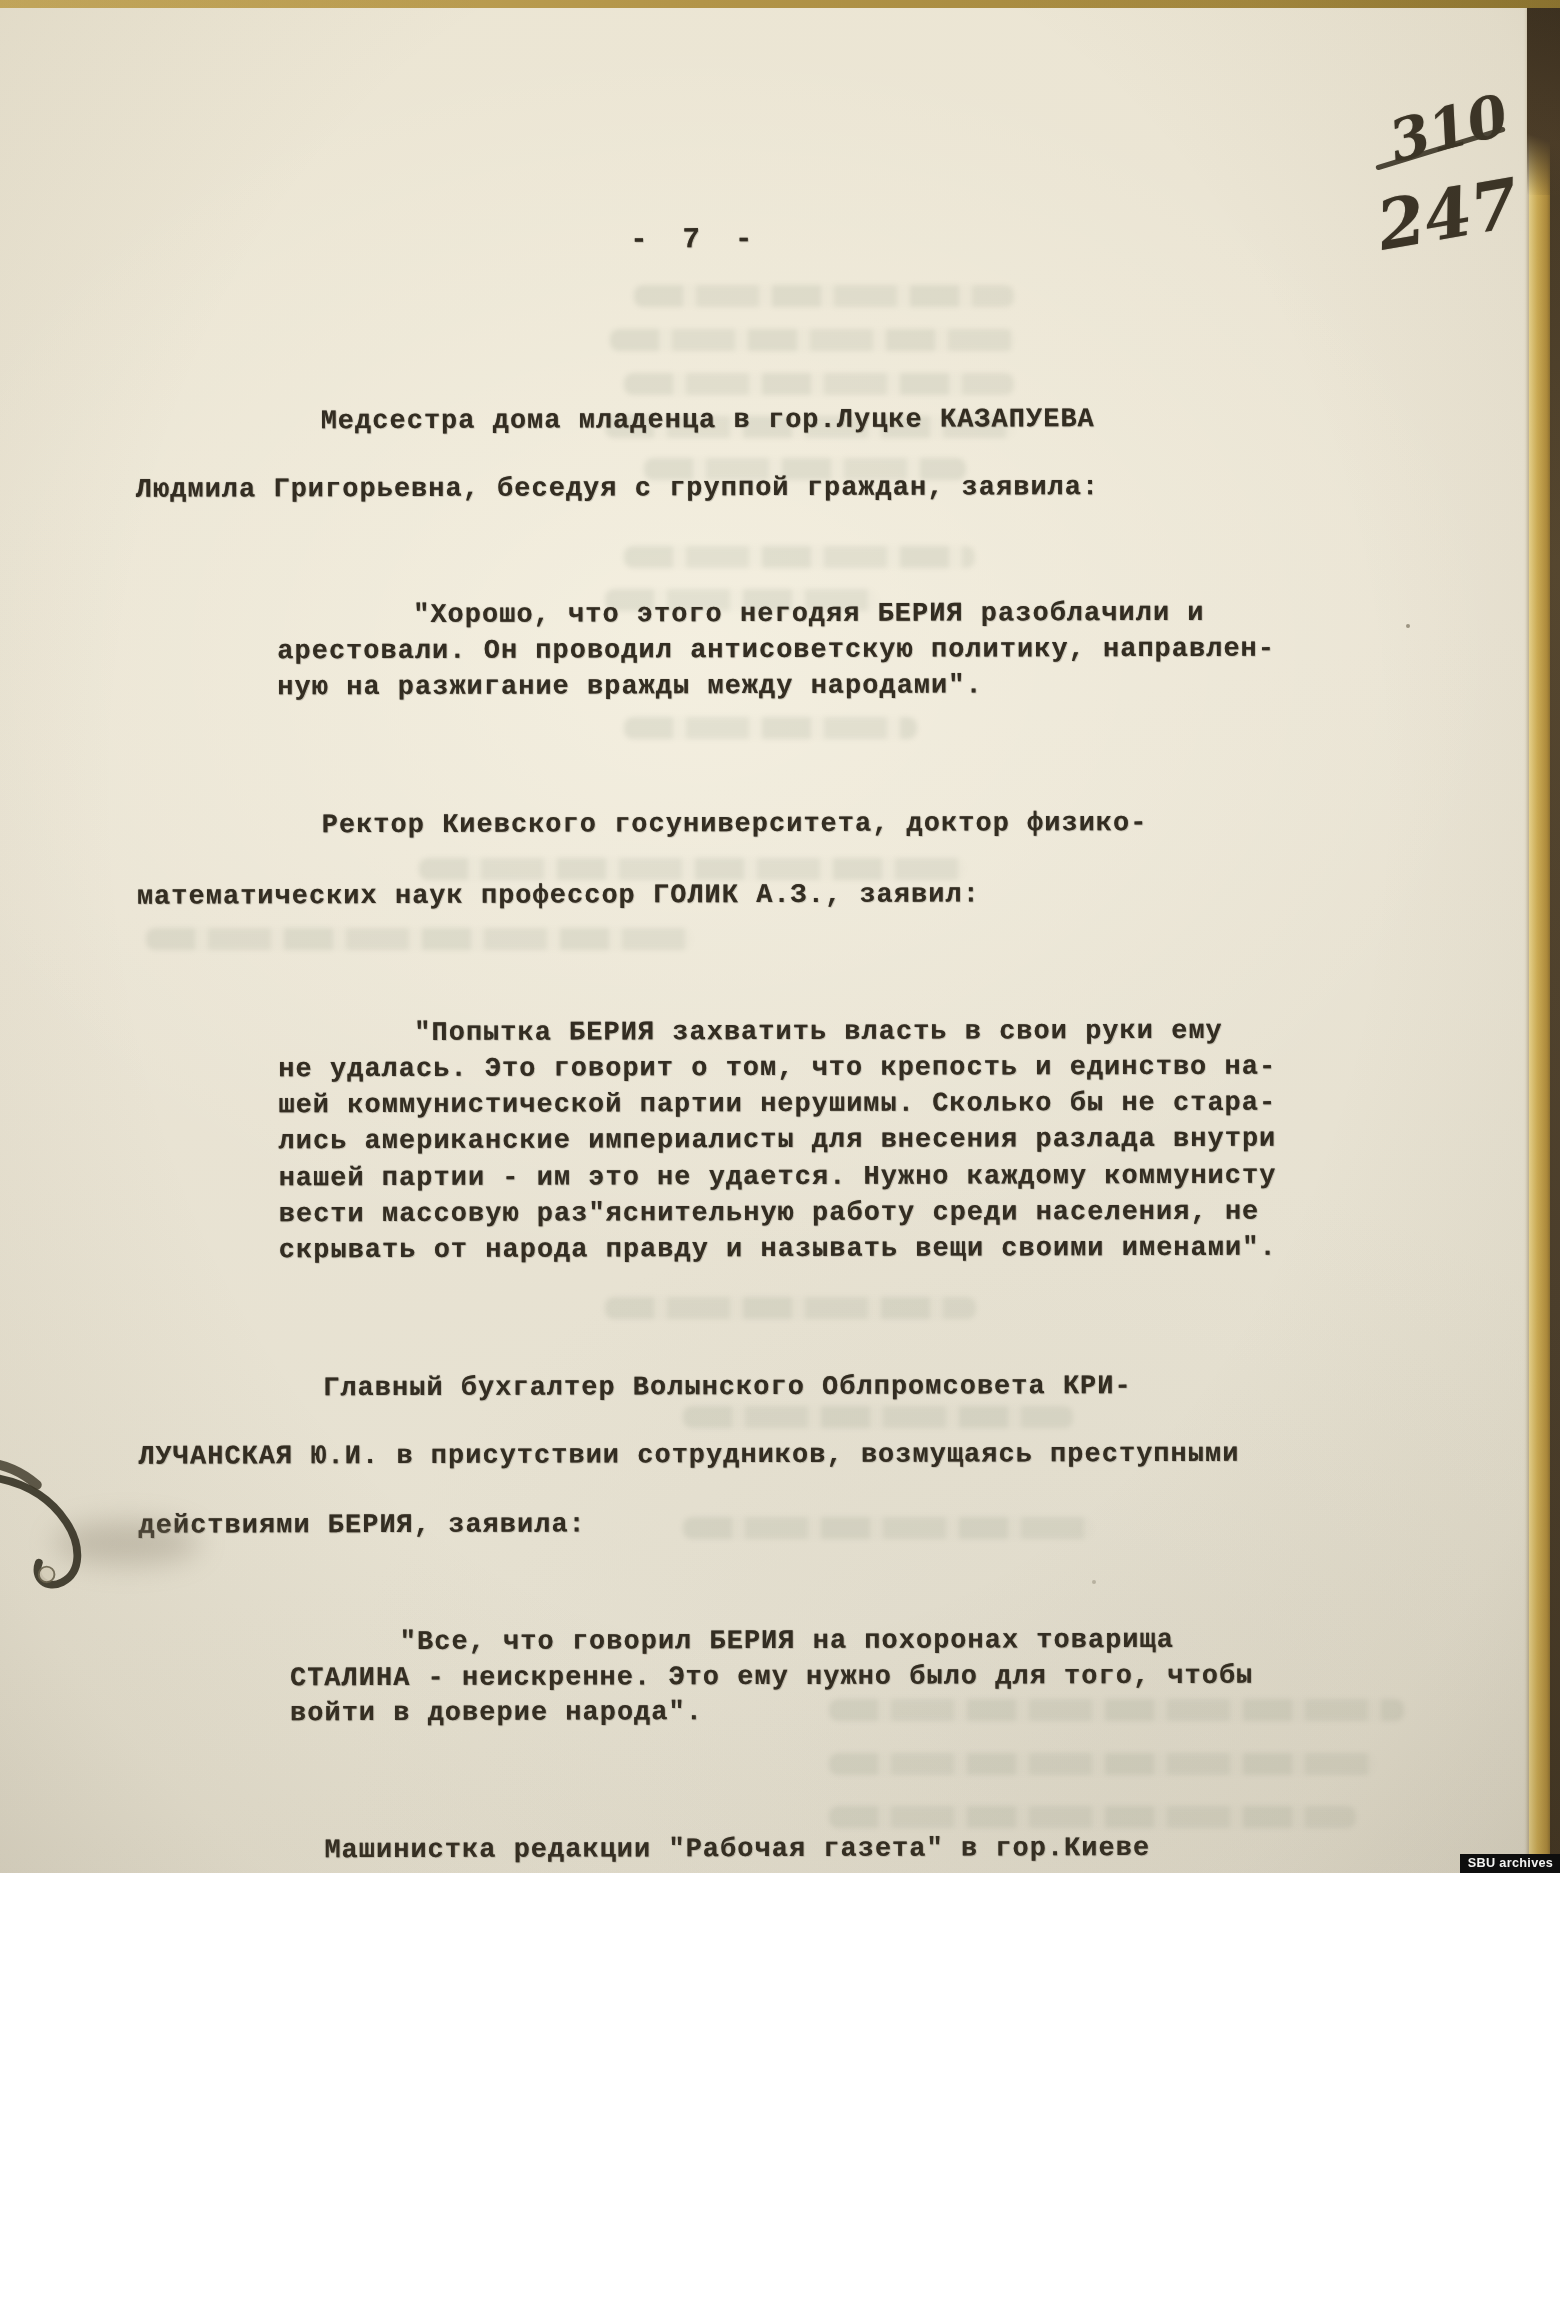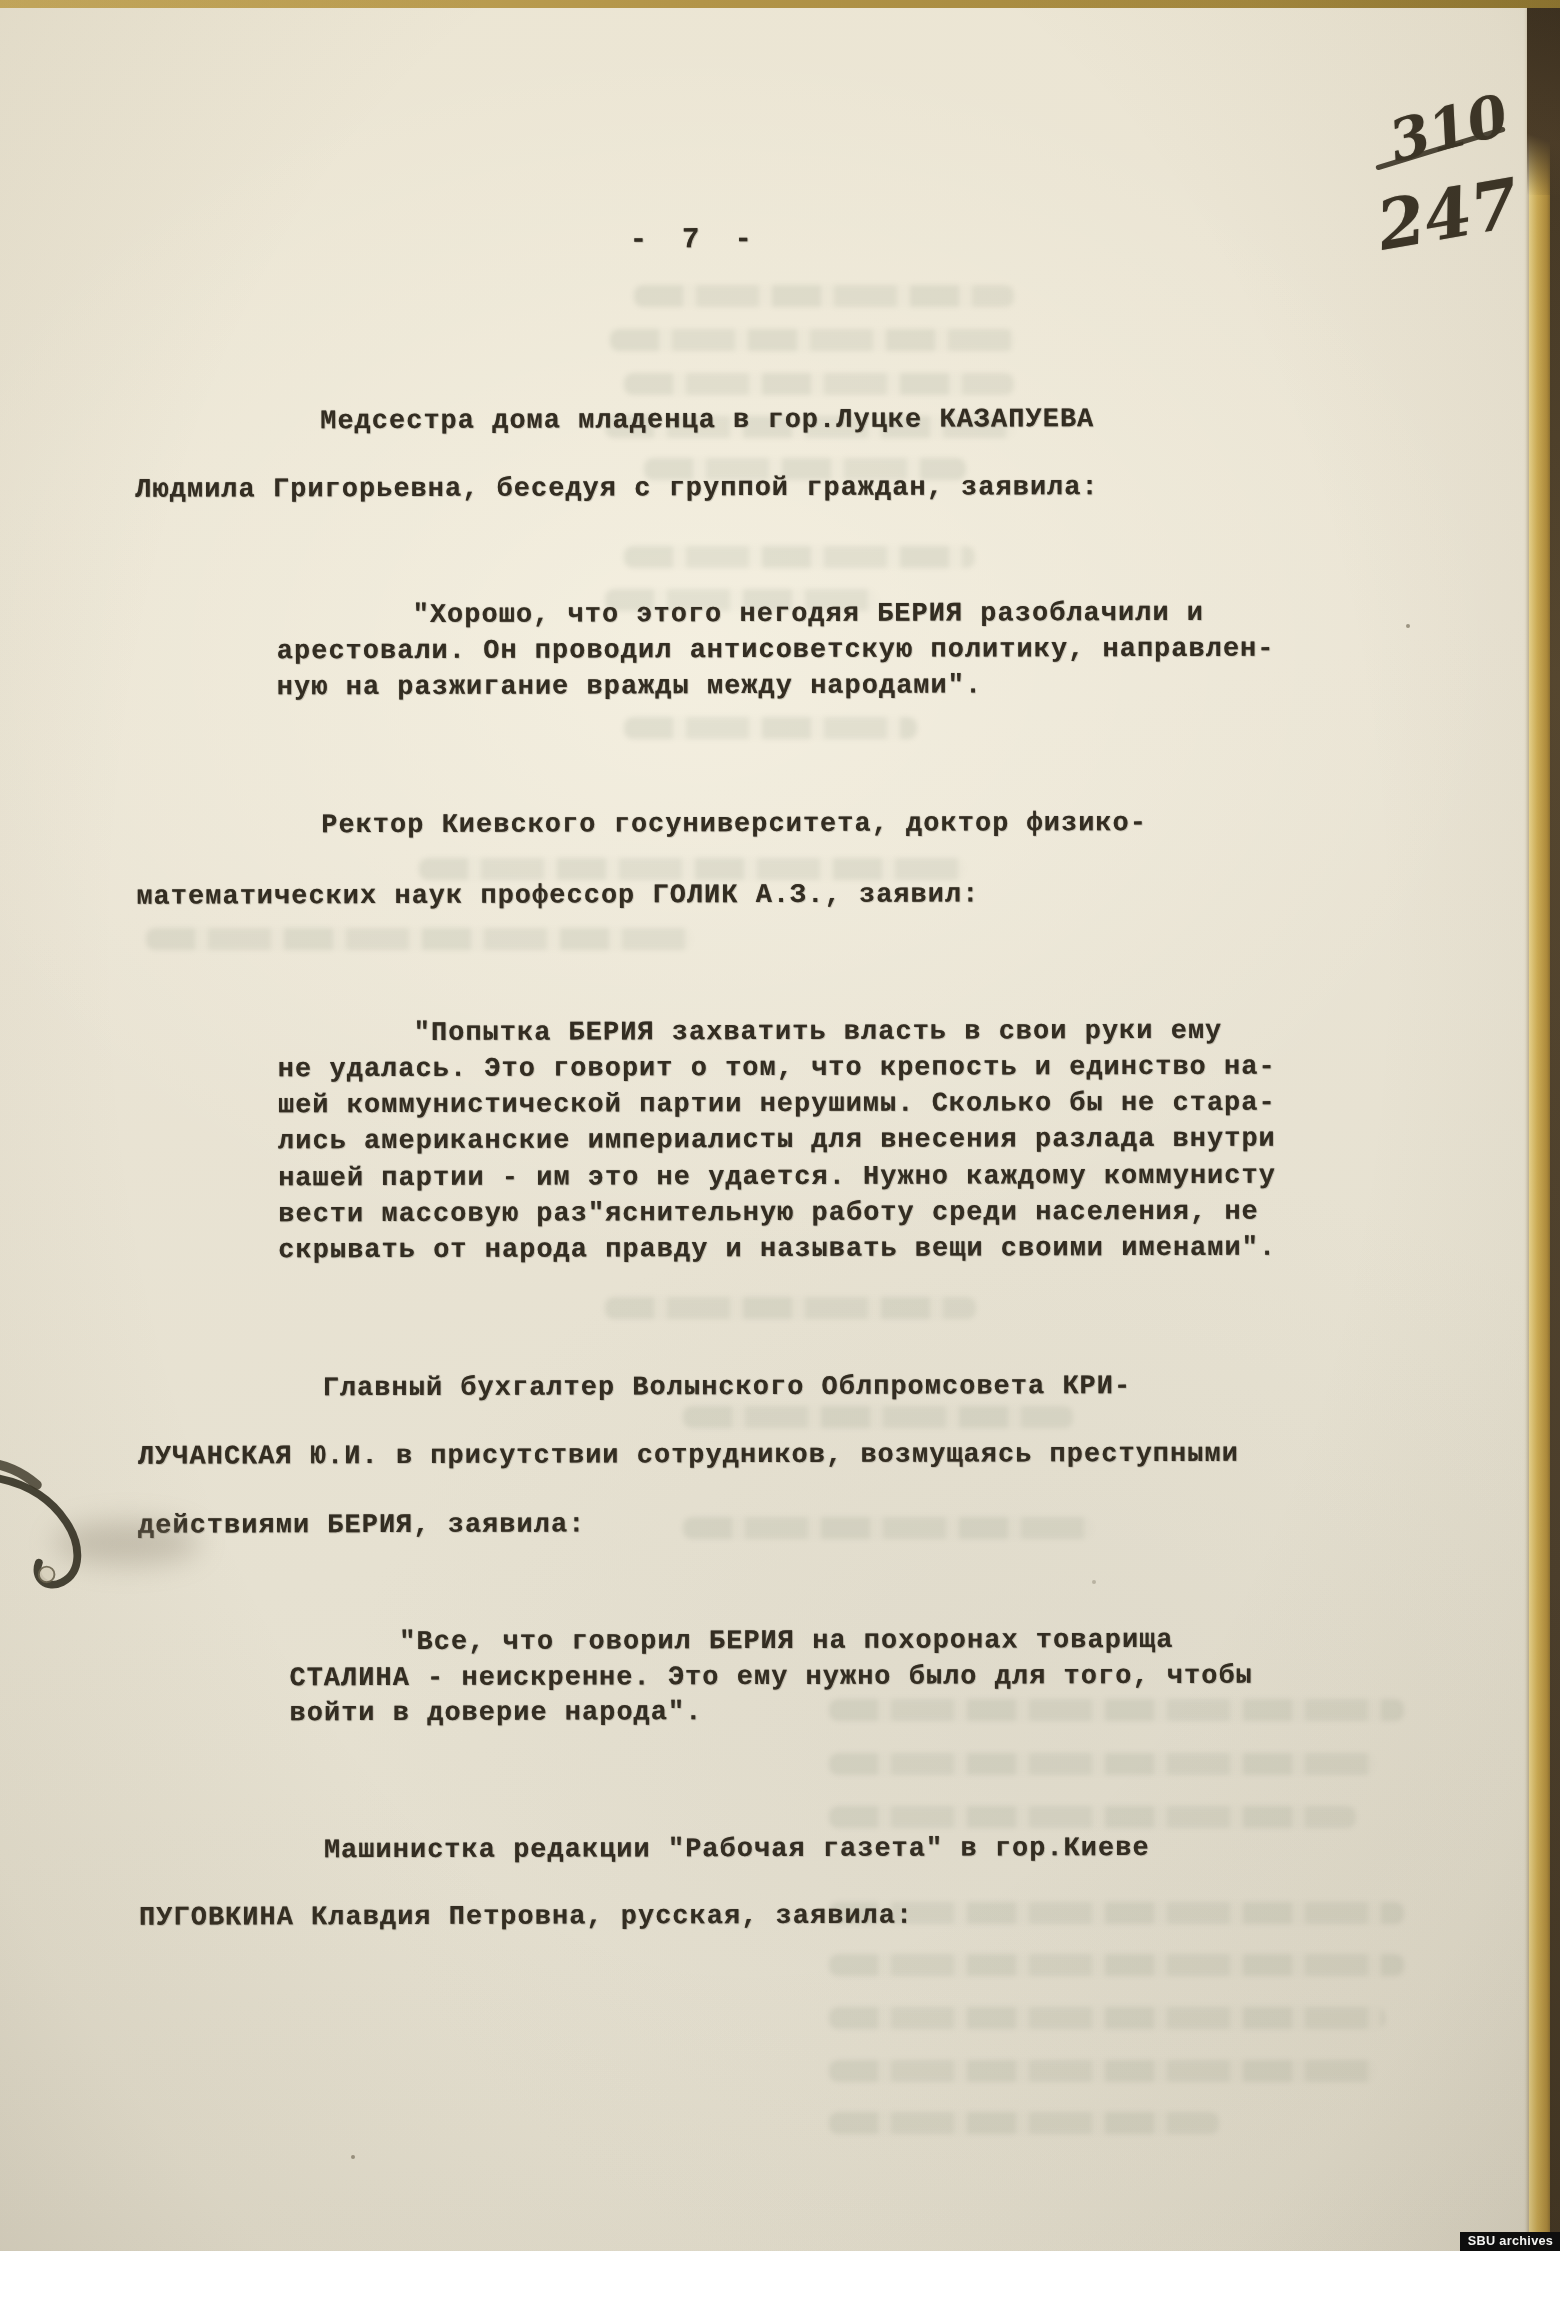--- a/index.html
+++ b/index.html
@@ -1,17 +1,17 @@
 <!DOCTYPE html>
 <html><head>
 <meta charset="utf-8">
 <style>
   html,body { margin:0; padding:0; }
   .photo {
-    position:relative; width:1560px; height:2251px; overflow:hidden;
+    position:relative; width:1560px; height:1873px; overflow:hidden;
     background:#4a3d2b;
     font-family:"Liberation Mono","DejaVu Sans Mono",monospace;
   }
   
   .top-edge {
     position:absolute; left:0; top:0; width:100%; height:7.8px;
     background:linear-gradient(90deg,#c8ab5e,#b29448 45%,#a3873d 80%,#8f762f);
     z-index:3;
   }
   .right-bg {

